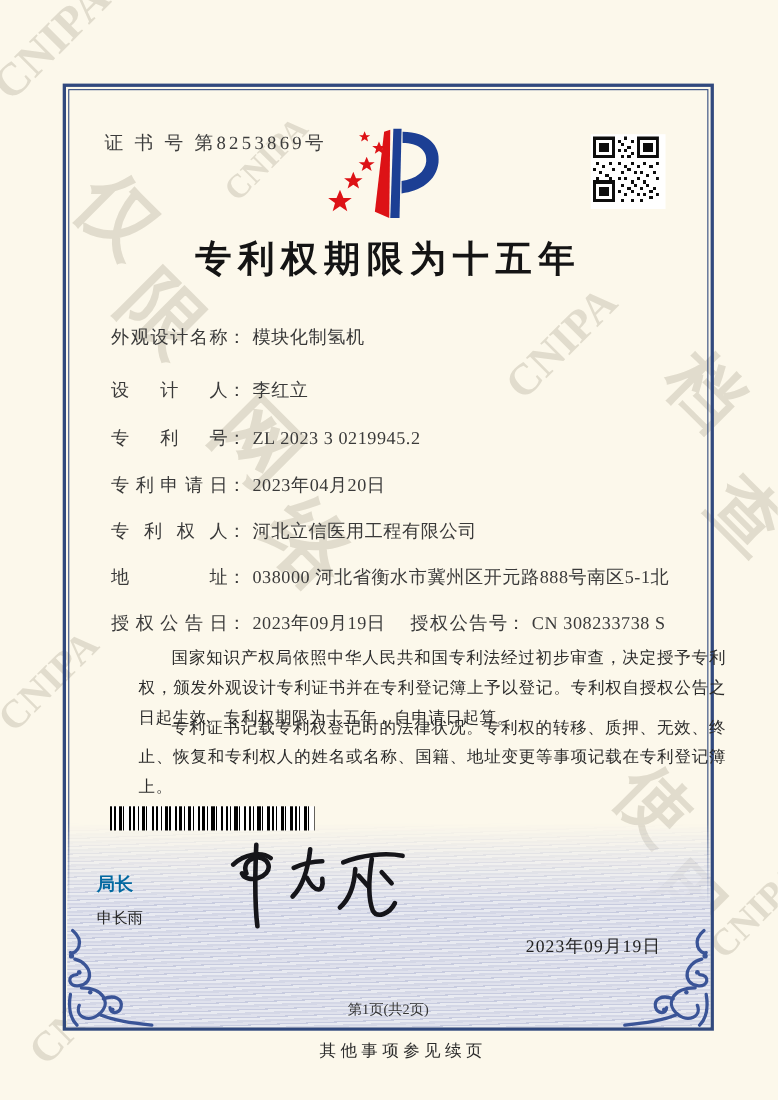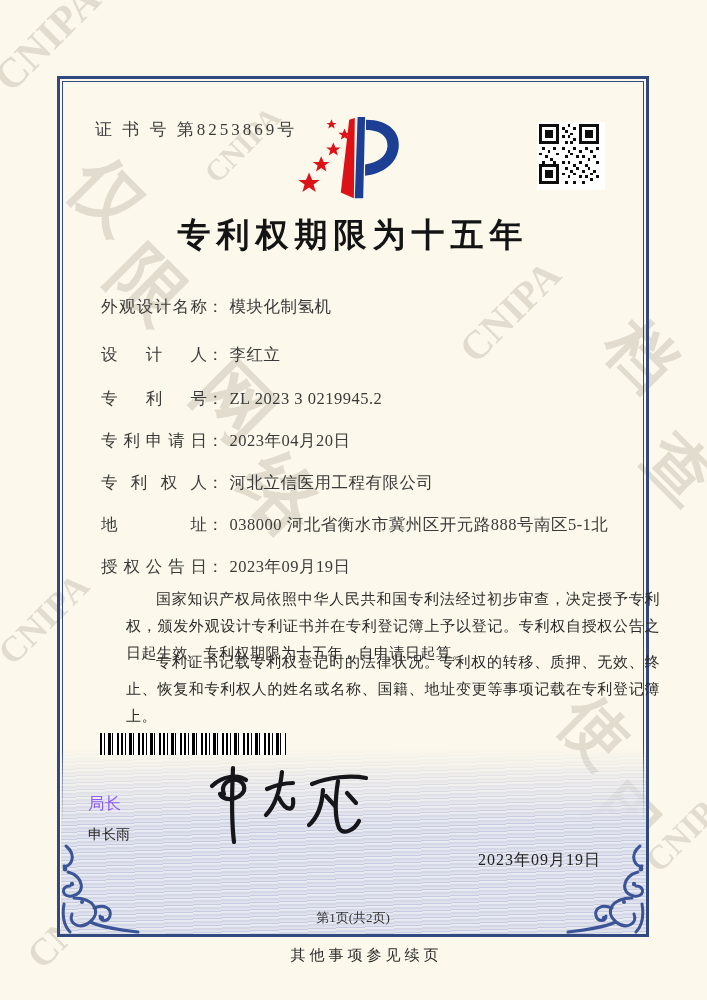--- a/index.html
+++ b/index.html
@@ -55,21 +55,21 @@
   
   #guilloche{
     left:61px;top:748px;width:585px;height:186px;z-index:2;
     background:repeating-linear-gradient(178deg,
       #c7cbdf 0 1px,#e8eaf1 1px 3px,#d4d7e6 3px 5px,#dfe1ec 5px 7px);
     -webkit-mask-image:linear-gradient(to bottom,transparent 0,rgba(0,0,0,.55) 18%,#000 40%);
     mask-image:linear-gradient(to bottom,transparent 0,rgba(0,0,0,.55) 18%,#000 40%);
   }
   .flourish{z-index:3;}
   #flourish-right{transform:scaleX(-1);}
-  #sig-title{left:88px;top:793px;font-size:16.5px;color:#8b5cf6;z-index:4;}
+  #sig-title{left:88px;top:793px;font-size:16.5px;color:#0369a1;z-index:4;font-weight:bold;}
   #sig-name{left:88px;top:826px;font-size:14px;color:#222;z-index:4;}
   #signature{left:196px;top:762px;z-index:4;}
   #grant-date-bottom{left:478px;top:850px;font-size:16px;color:#222;z-index:4;letter-spacing:1px;}
   #page-info{left:58px;top:909px;width:590px;text-align:center;font-size:13px;color:#333;z-index:4;}
   #continuation{left:0;top:946px;width:707px;text-align:center;font-size:15px;letter-spacing:4px;color:#2b2b2b;z-index:3;padding-left:13px;}
 </style>
 </head>
 <body>
 
 <div id="wm-layer">
@@ -142,20 +142,23 @@
   <span class="field-label">专利申请日</span><span class="field-colon">：</span><span class="field-value">2023年04月20日</span>
 </div>
 <div class="abs field-row" style="top:472px">
   <span class="field-label">专利权人</span><span class="field-colon">：</span><span class="field-value">河北立信医用工程有限公司</span>
 </div>
 <div class="abs field-row" style="top:514px">
   <span class="field-label">地址</span><span class="field-colon">：</span><span class="field-value">038000 河北省衡水市冀州区开元路888号南区5-1北</span>
 </div>
 <div class="abs field-row" style="top:556px">
   <span class="field-label">授权公告日</span><span class="field-colon">：</span><span class="field-value">2023年09月19日</span>
+  <span id="grant-no-group">
+    <span class="field-label">授权公告号</span><span class="field-colon">：</span><span class="field-value">CN 308233738 S</span>
+  </span>
 </div>
 
 <div class="abs para" style="top:586px">国家知识产权局依照中华人民共和国专利法经过初步审查，决定授予专利权，颁发外观设计专利证书并在专利登记簿上予以登记。专利权自授权公告之日起生效。专利权期限为十五年，自申请日起算。</div>
 <div class="abs para" style="top:649px">专利证书记载专利权登记时的法律状况。专利权的转移、质押、无效、终止、恢复和专利权人的姓名或名称、国籍、地址变更等事项记载在专利登记簿上。</div>
 
 <div id="barcode" class="abs"></div>
 
 <div id="guilloche" class="abs"></div>
 
 <svg class="abs flourish" id="flourish-left" style="left:60px;top:842px" width="86" height="94" viewBox="0 0 86 94">

